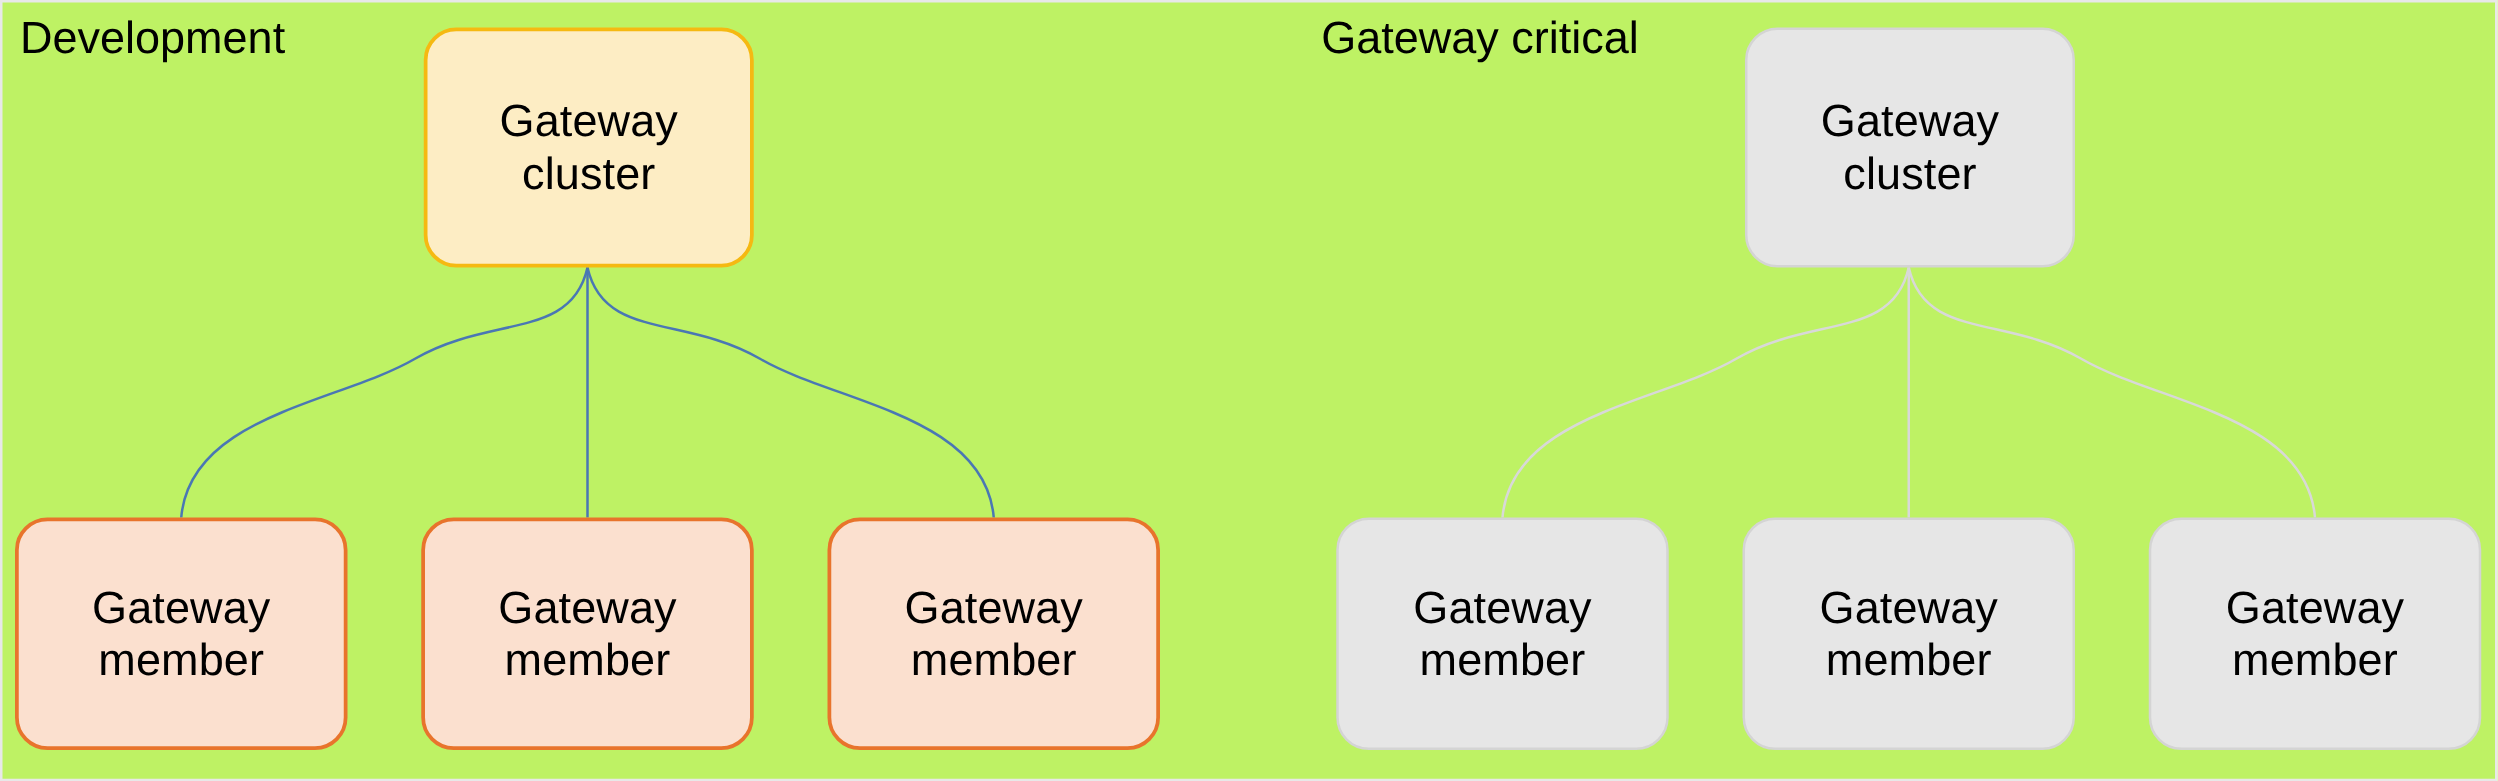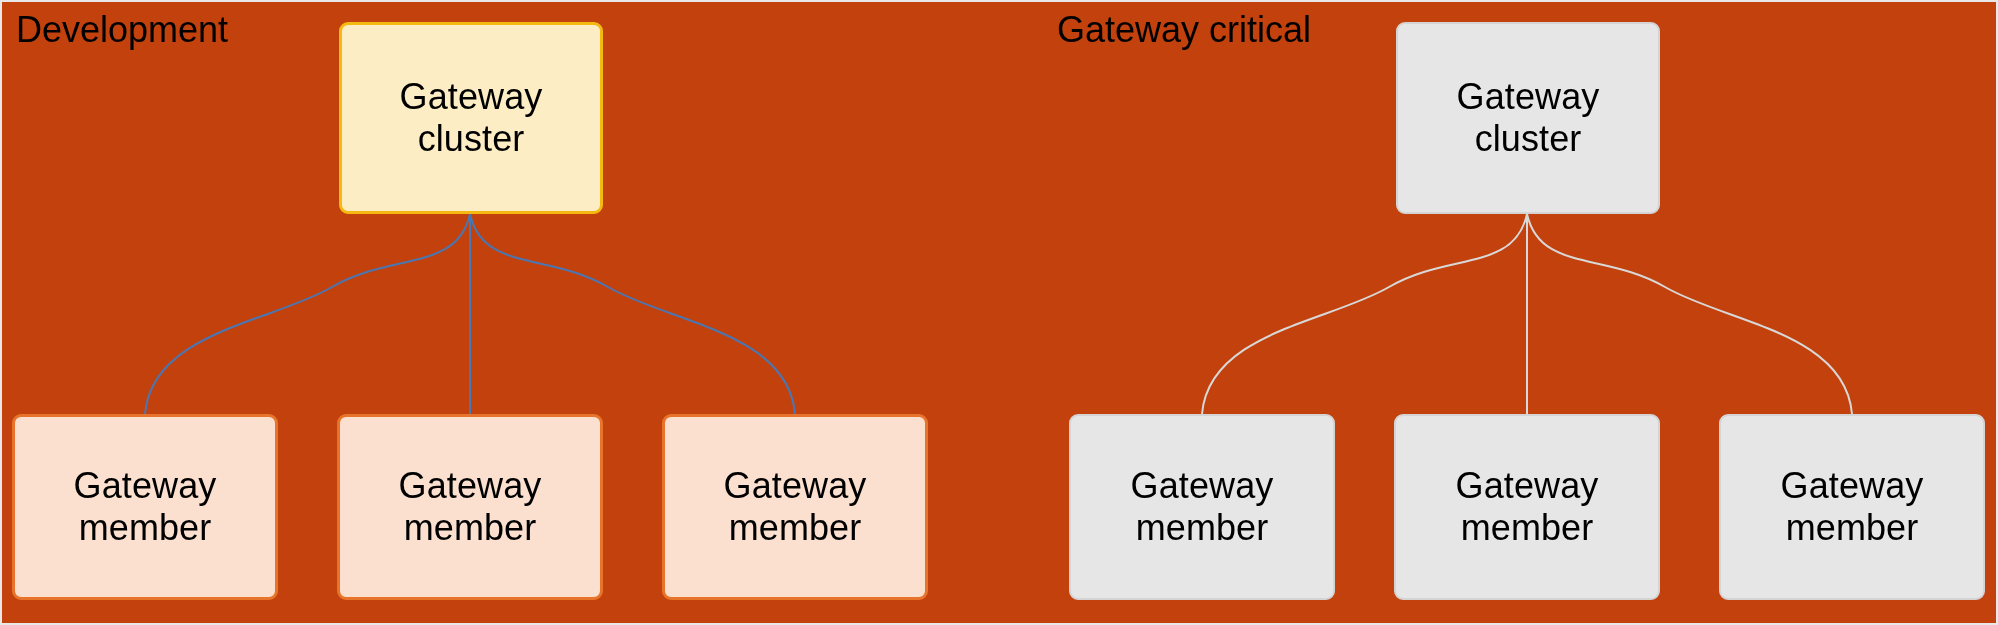--- a/index.html
+++ b/index.html
@@ -10,21 +10,21 @@
   }
   body {
     font-family: "Liberation Sans", "DejaVu Sans", sans-serif;
     -webkit-font-smoothing: antialiased;
   }
 
   #canvas {
     position: relative;
     width: 1998px;
     height: 625px;
-    background: #c2410c;
+    background: #bef264;
     box-sizing: border-box;
     border: 2px solid #e8e8e8;
     overflow: hidden;
   }
 
   
   #wires {
     position: absolute;
     left: 0;
     top: 0;
@@ -38,21 +38,21 @@
     font-size: 36px;
     line-height: 40px;
     color: #000000;
     white-space: nowrap;
   }
   .group-title.dim { color: #000000; }
 
   .node {
     position: absolute;
     box-sizing: border-box;
-    border-radius: 9px;
+    border-radius: 26px;
     display: flex;
     align-items: center;
     justify-content: center;
     text-align: center;
     font-size: 36px;
     line-height: 1.18;
     color: #000000;
     letter-spacing: 0.1px;
   }
 

